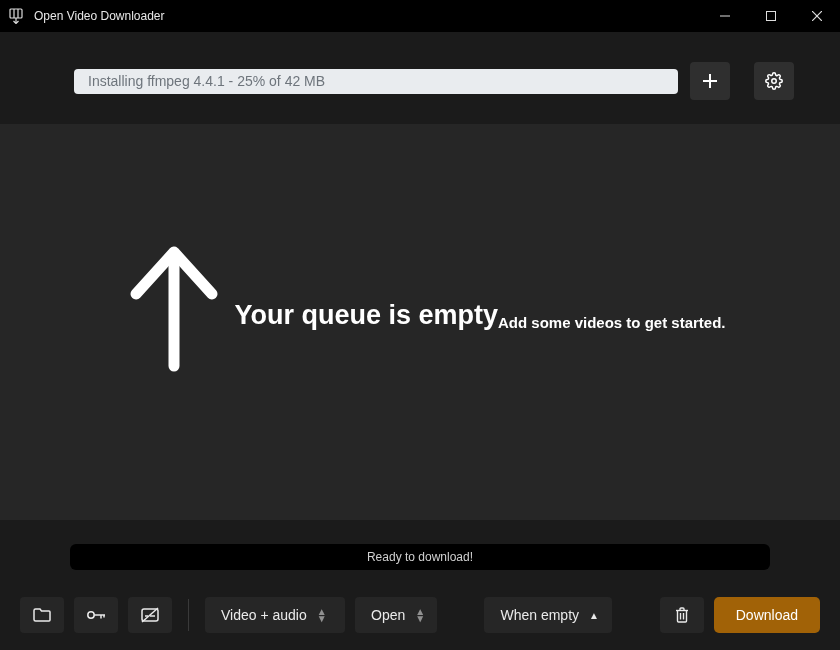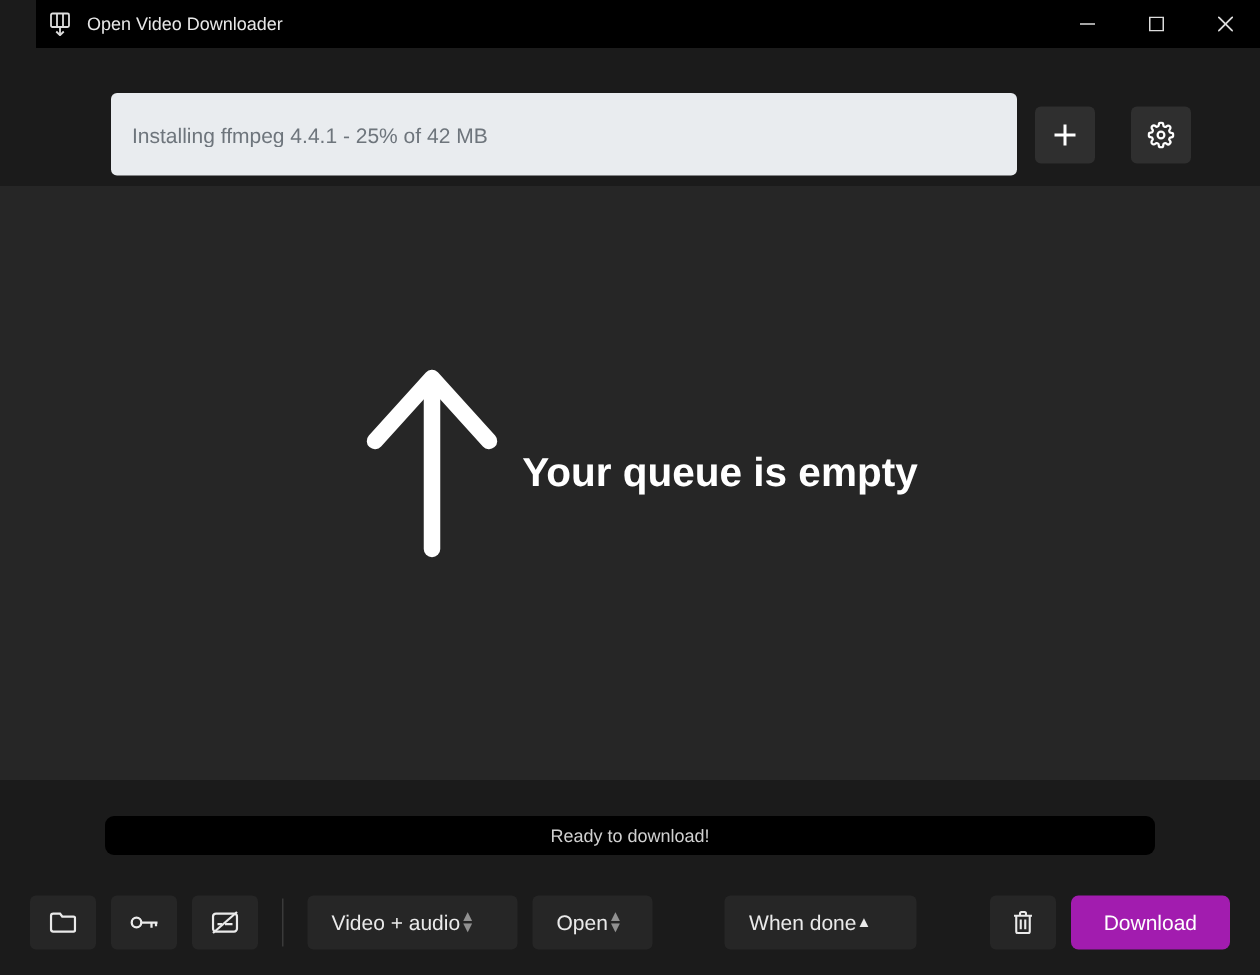--- a/index.html
+++ b/index.html
@@ -1,49 +1,49 @@
 <!DOCTYPE html>
 <html><head>
   <meta charset="utf-8">
   <style>
     * { margin:0; padding:0; box-sizing:border-box; font-family:"Segoe UI",Arial,sans-serif; }
     body { width:840px; height:650px; background:#1b1b1b; color:#fff; overflow:hidden; }
 
     
-    .titlebar { height:32px; background:#000; display:flex; align-items:center; padding-left:8px;margin-left:24px; }
+    .titlebar { height:32px; background:#000; display:flex; align-items:center; padding-left:8px; }
     .titlebar .app-icon { width:16px; height:16px; display:flex; align-items:center; justify-content:center; margin-right:10px; }
     .titlebar .title { font-size:12px; color:#e8e8e8; }
     .titlebar .spacer { flex:1; }
     .titlebar .winbtn { width:46px; height:32px; display:flex; align-items:center; justify-content:center; color:#ddd; }
     .titlebar .winbtn svg { display:block; }
 
     
     .topbar { background:#1b1b1b; padding:30px 46px 30px 74px; display:flex; align-items:center; gap:12px; }
-    .url-input { flex:1; height:55px; border-radius:4px; background:#e9ecef; color:#0f172a; border:none; padding:0 14px; font-size:14px; outline:none; }
+    .url-input { flex:1; height:25px; border-radius:4px; background:#e9ecef; color:#0f172a; border:none; padding:0 14px; font-size:14px; outline:none; }
     .url-input::placeholder { color:#6e757c; }
     .sq-btn { width:40px; height:38px; border-radius:4px; background:#2f2f2f; display:flex; align-items:center; justify-content:center; color:#f0f0f0; }
     .gear-offset { margin-left:12px; }
 
     
     .main { position:absolute; left:0; right:0; top:124px; bottom:130px; background:#262626; display:flex; flex-direction:row; align-items:center; justify-content:center; }
     .big-arrow { margin-bottom:28px; }
     .queue-title { font-size:27px; font-weight:700; color:#fff; margin-bottom:14px; }
     .queue-sub { font-size:15px; font-weight:600; color:#fff; }
 
     
     .status-strip { position:absolute; left:70px; right:70px; bottom:80px; height:26px; background:#000000; border-radius:6px; display:flex; align-items:center; justify-content:center; font-size:12px; color:#d0d0d0; }
 
     
     .bottombar { position:absolute; left:0; right:0; bottom:0; height:70px; background:#1b1b1b; display:flex; align-items:center; padding:0 20px; gap:10px; }
     .ico-btn { width:44px; height:36px; border-radius:4px; background:#262626; display:flex; align-items:center; justify-content:center; color:#eaeaea; }
     .vsep { width:1px; height:32px; background:#3a3a3a; margin:0 6px; }
-    .dropdown { height:36px; border-radius:4px; background:#262626; display:flex; align-items:center; padding:0 12px 0 16px; color:#eaeaea; font-size:14px; }
+    .dropdown { height:36px; border-radius:4px; background:#262626; display:flex; align-items:center; padding:0 12px 0 16px; color:#eaeaea; font-size:14px; gap:10px; }
     .dropdown .caret { opacity:.55; font-size:10px; display:flex; flex-direction:column; line-height:6px; gap:1px; }
     .flex1 { flex:1; }
-    .download-btn { height:36px; border-radius:5px; background:#a21caf; color:#fff; padding:0 22px; display:flex; align-items:center; font-size:14px; border:none; }
+    .download-btn { height:36px; border-radius:5px; background:#a16207; color:#fff; padding:0 22px; display:flex; align-items:center; font-size:14px; border:none; }
 
     svg { display:block; }
     button { cursor:pointer; border:none; background:none; }
   </style>
 </head>
 <body>
 
 <div class="titlebar">
   <span class="app-icon">
     <svg width="14" height="16" viewBox="0 0 14 16" fill="none" stroke="#ddd" stroke-width="1.2">
@@ -89,20 +89,21 @@
     </svg>
   </button>
 </div>
 
 <div class="main">
   <svg class="big-arrow" width="120" height="140" viewBox="0 0 120 140" fill="none" stroke="#fff" stroke-width="11" stroke-linecap="round" stroke-linejoin="round">
     <line x1="60" y1="18" x2="60" y2="128"></line>
     <polyline points="22,56 60,14 98,56"></polyline>
   </svg>
   <div class="queue-title">Your queue is empty</div>
+  <div class="queue-sub">Add some videos to get started.</div>
 </div>
 
 <div class="status-strip">
   <span>Ready to download!</span>
 </div>
 
 <div class="bottombar">
   <button class="ico-btn">
     <svg width="18" height="14" viewBox="0 0 18 14" fill="none" stroke="#eaeaea" stroke-width="1.5">
       <path d="M1 2.5a1.5 1.5 0 0 1 1.5-1.5H7l1.5 2H16a1 1 0 0 1 1 1V12a1 1 0 0 1-1 1H2.5A1.5 1.5 0 0 1 1 11.5V2.5z"></path>
@@ -138,21 +139,21 @@
     <span>Open</span>
     <span class="caret">
         <span>▲</span>
         <span>▼</span>
       </span>
   </button>
 
   <div class="flex1"></div>
 
   <button class="dropdown" style="min-width:128px">
-    <span>When done</span>
+    <span>When empty</span>
     <span style="font-size:10px">▲</span>
   </button>
 
   <div class="flex1" style="max-width:30px"></div>
 
   <button class="ico-btn">
     <svg width="14" height="16" viewBox="0 0 14 16" fill="none" stroke="#eaeaea" stroke-width="1.4">
       <polyline points="1,3.5 13,3.5"></polyline>
       <path d="M2.5 3.5V14a1 1 0 0 0 1 1h7a1 1 0 0 0 1-1V3.5"></path>
       <path d="M5 3.5V2a1 1 0 0 1 1-1h2a1 1 0 0 1 1 1v1.5"></path>

